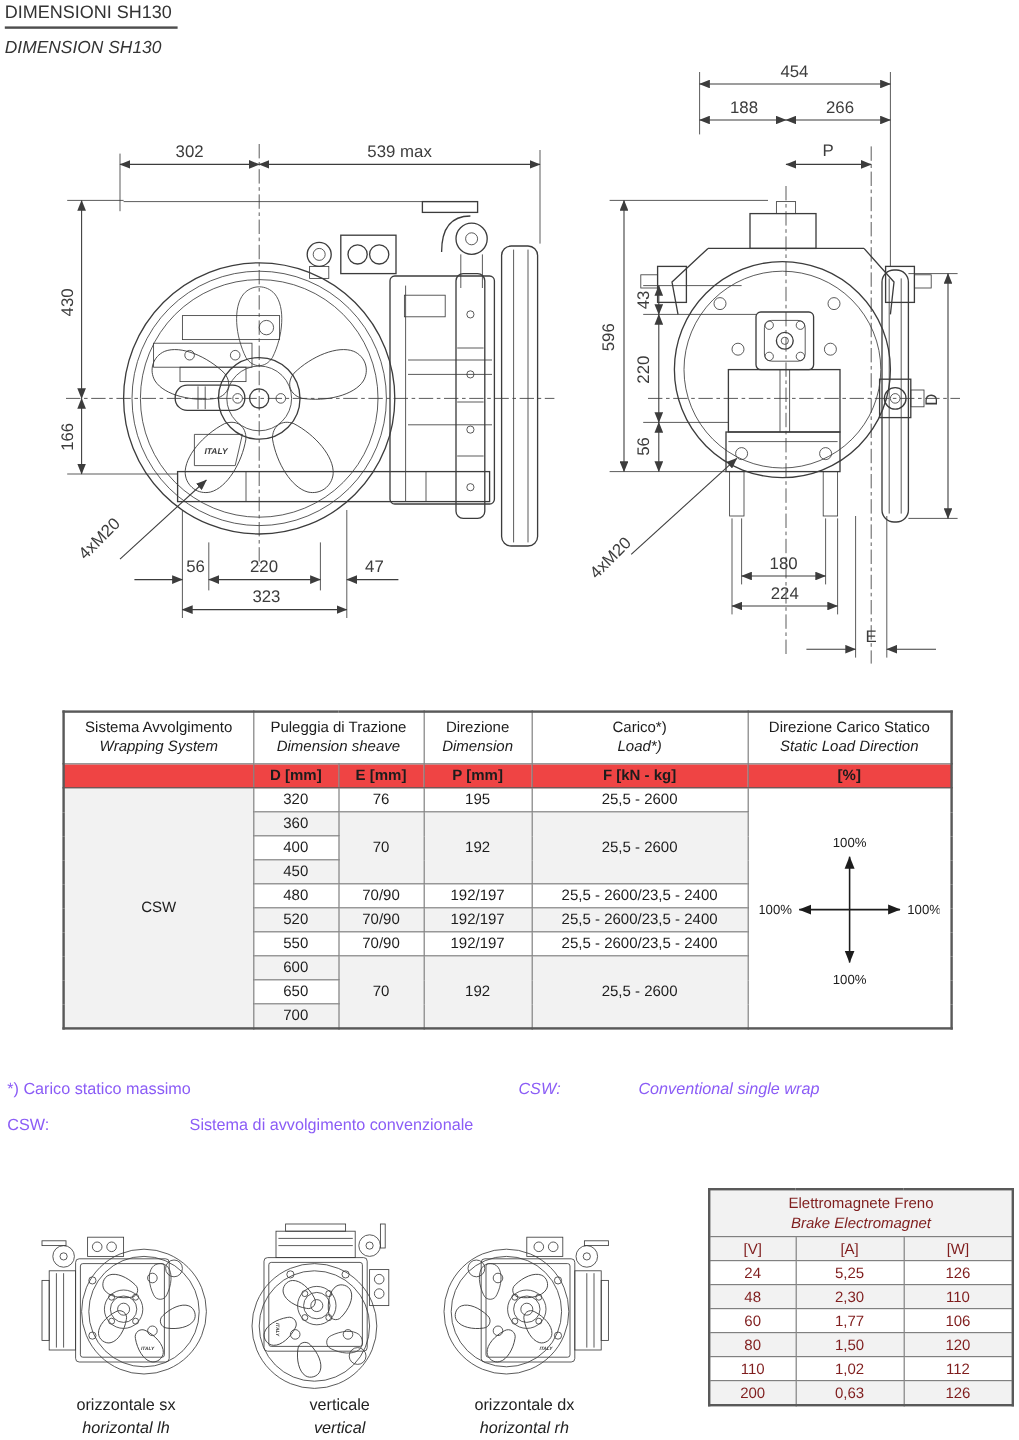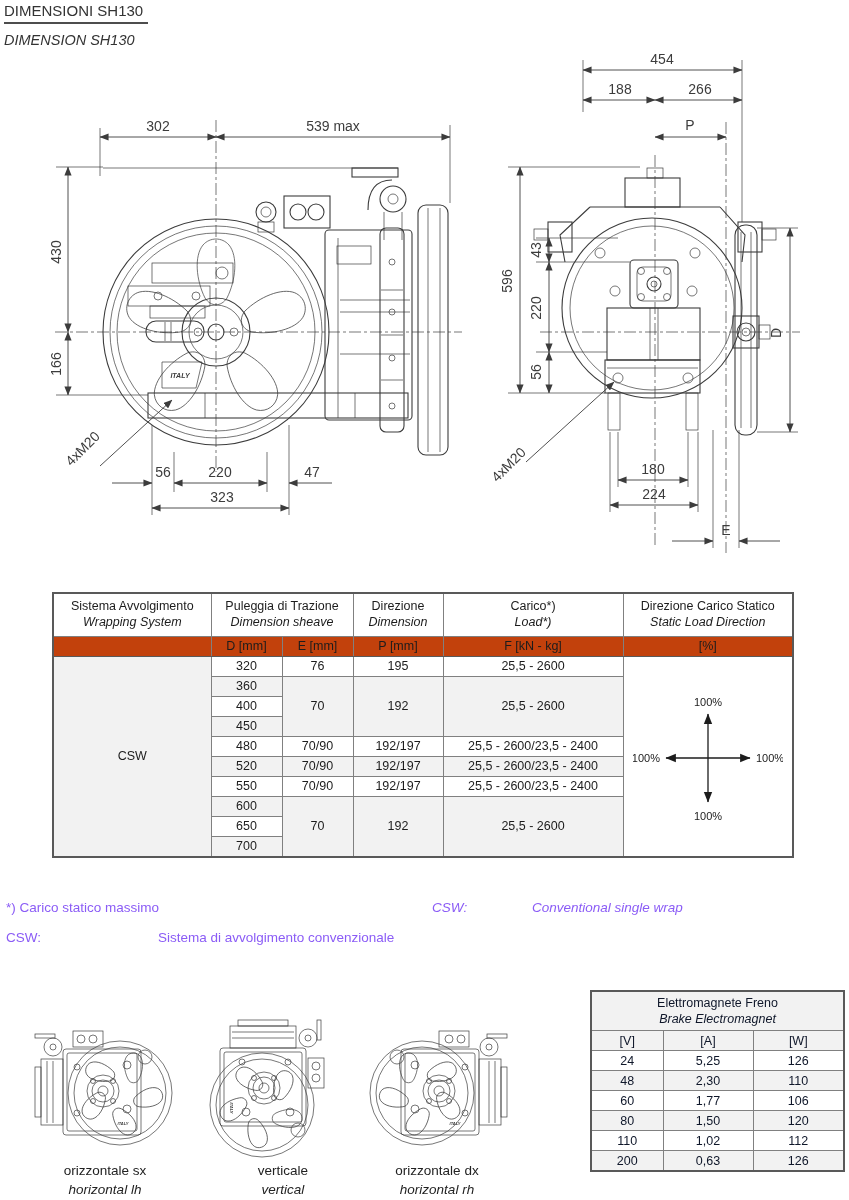--- a/index.html
+++ b/index.html
@@ -31,32 +31,32 @@
               font-weight:normal;vertical-align:middle;line-height:1.25;}
   .main-table{border:2px solid #595959;}
   .main-table thead tr:last-child th{border-bottom:1.5px solid #595959;}
   .hdr-it{display:block;}
   .hdr-en{display:block;font-style:italic;}
   .row-g{background:#f2f2f2;}
   .row-w{background:#ffffff;}
   .cell-g{background:#f2f2f2;}
   .cell-w{background:#ffffff;}
   .h2row th{height:42px;}
-  .unitrow th{height:19px;background:#c2410c;}
+  .unitrow th{height:19px;background:#ef4444;font-weight:bold;}
   .main-table tbody td{height:19px;}
   
   .notes{position:absolute;top:893px;font-size:13.5px;color:#8b5cf6;line-height:30px;}
   .notes.left{left:6px;width:420px;}
   .notes.right{left:432px;width:410px;font-style:italic;}
   .note-row{display:flex;}
   .notes.left .note-lbl{width:152px;flex:none;}
   .notes.right .note-lbl{width:100px;flex:none;}
   
   .brake-table{position:absolute;left:590px;top:990px;border-collapse:collapse;
-               font-size:12.5px;color:#0f172a;table-layout:fixed;border:2px solid #595959;}
+               font-size:12.5px;color:#7f1d1d;table-layout:fixed;border:2px solid #595959;}
   .brake-table td,.brake-table th{border:1px solid #808080;text-align:center;padding:0;
                font-weight:normal;vertical-align:middle;}
   .brake-title{height:38px;background:#f2f2f2;line-height:1.3;}
   .brake-title .hdr-en{font-style:italic;}
   .brake-table thead tr.units th{height:19px;background:#f2f2f2;}
   .brake-table tbody td{height:19px;}
   
   .orient-label{position:absolute;top:1161px;width:170px;text-align:center;
                 font-size:13.5px;color:#222;line-height:19px;}
   .orient-label .en{font-style:italic;}

